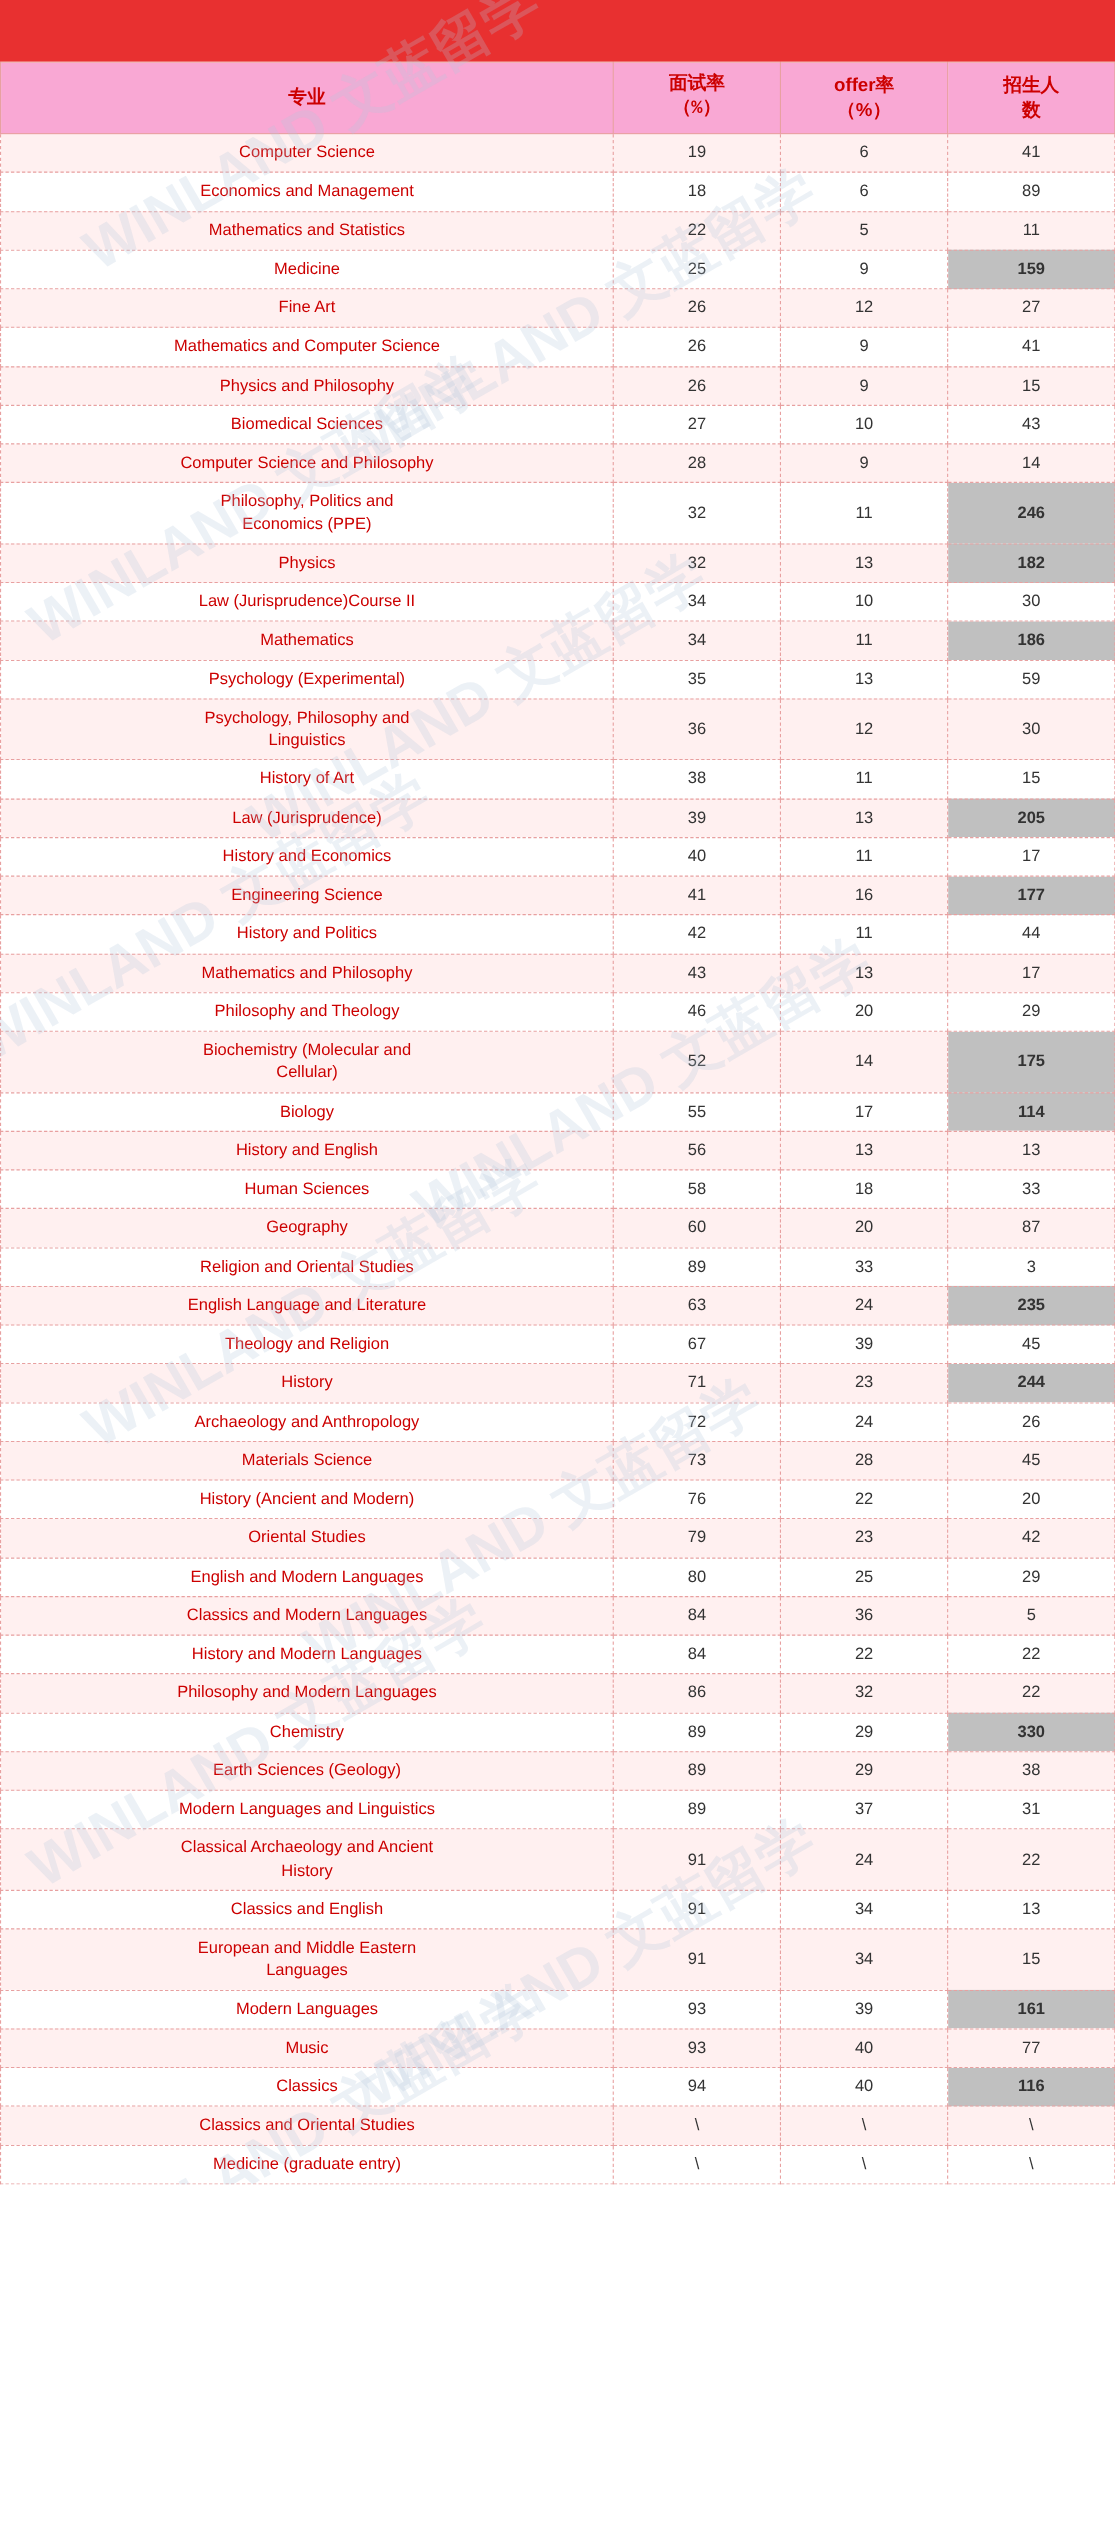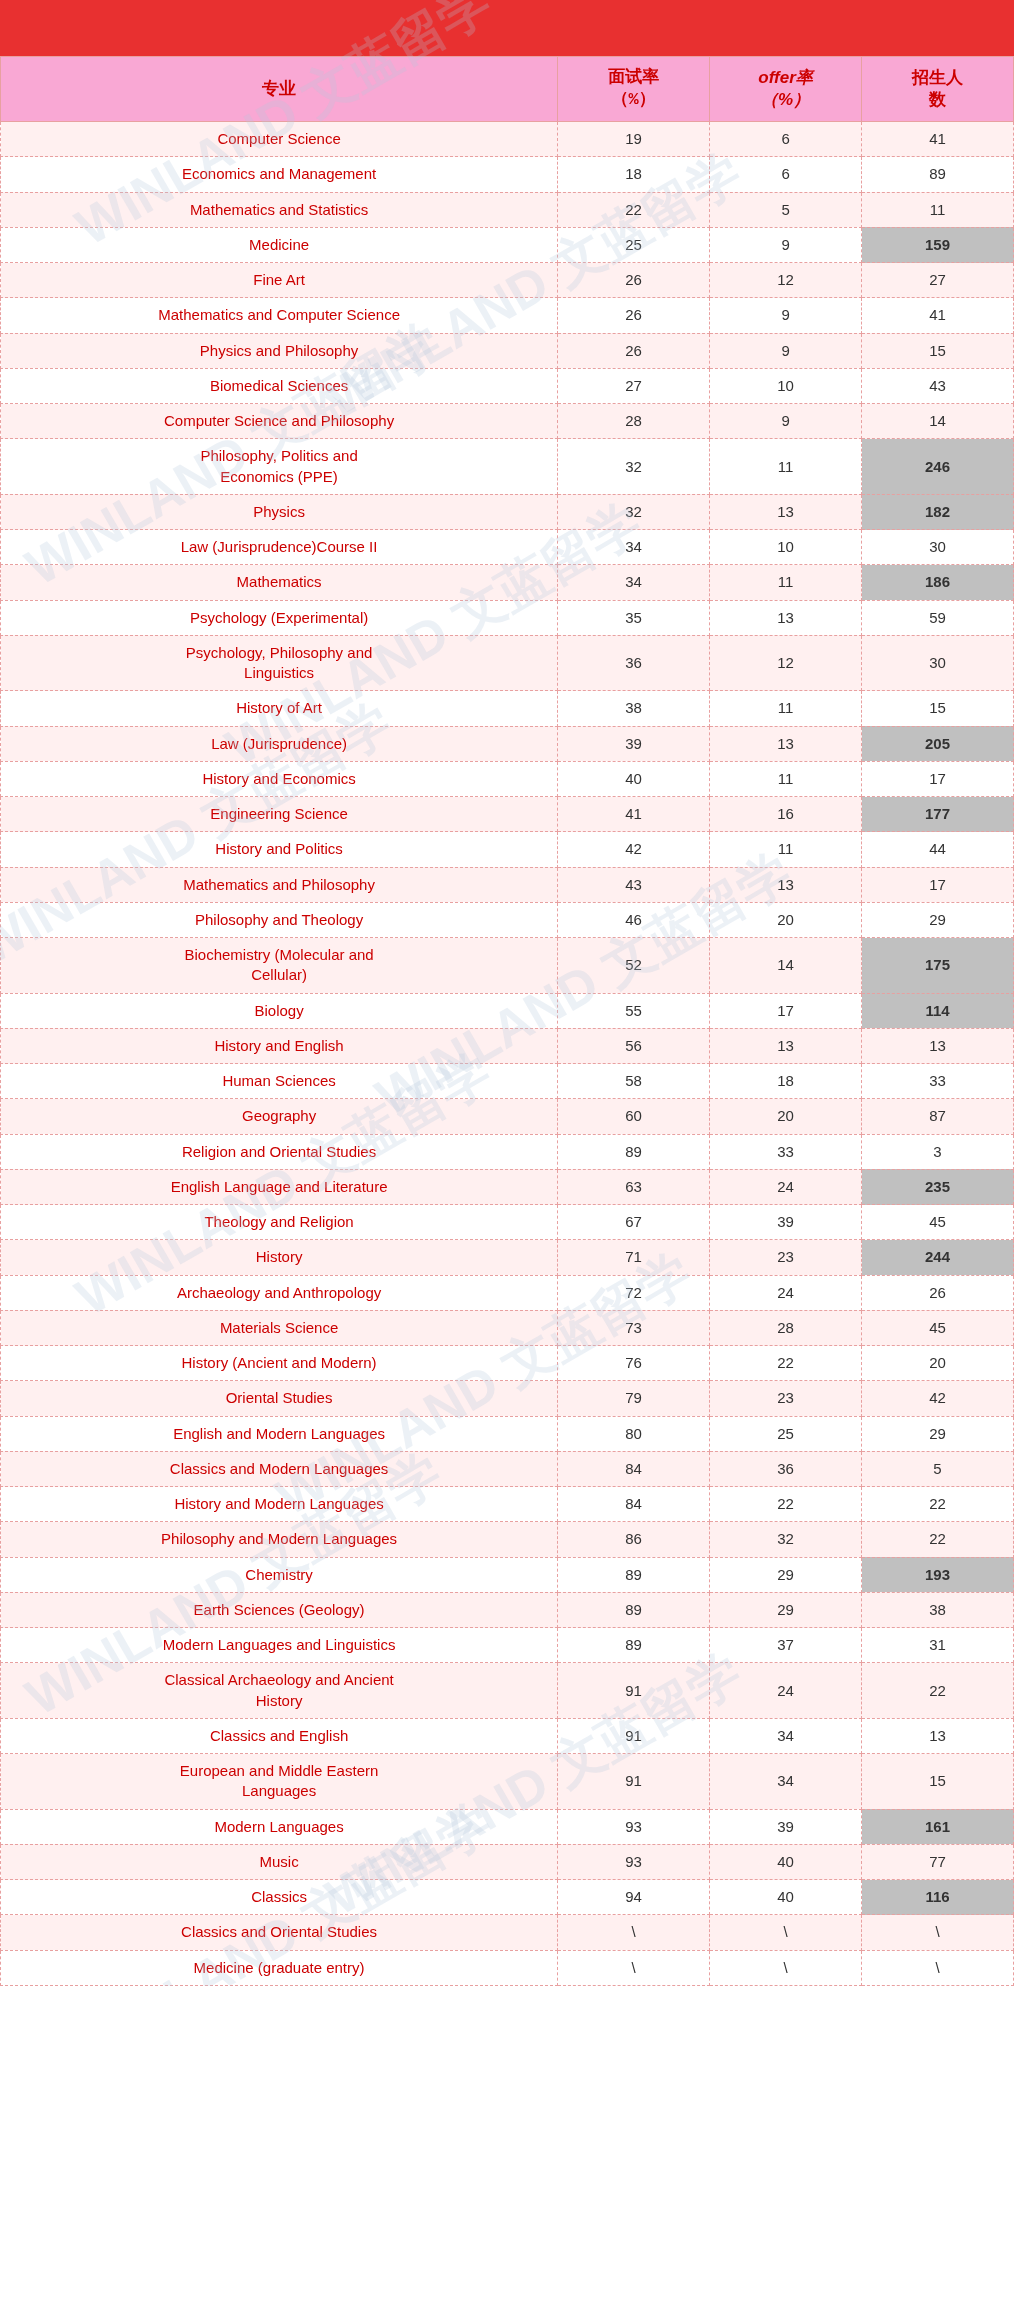--- a/index.html
+++ b/index.html
@@ -115,21 +115,21 @@
   <div class="header">
     <span class="header-title"></span>
     <span class="header-subtitle"></span>
   </div>
 
   <table>
     <thead>
       <tr>
         <th style="width:55%;">专业</th>
         <th style="width:15%;font-family:Liberation Mono, monospace;">面试率<br>（%）</th>
-        <th style="width:15%;font-style:italic;">offer率<br>（%）</th>
+        <th style="width:15%;">offer率<br>（%）</th>
         <th style="width:15%;">招生人<br>数</th>
       </tr>
     </thead>
     <tbody id="table-body">
     <tr>
           <td class="col-name">Computer Science</td>
           <td class="col-num">19</td>
           <td class="col-num">6</td>
           <td class="col-num">41</td>
         </tr>
@@ -358,21 +358,21 @@
         <tr>
           <td class="col-name">Philosophy and Modern Languages</td>
           <td class="col-num">86</td>
           <td class="col-num">32</td>
           <td class="col-num">22</td>
         </tr>
         <tr>
           <td class="col-name">Chemistry</td>
           <td class="col-num">89</td>
           <td class="col-num">29</td>
-          <td class="highlighted-num">193</td>
+          <td class="highlighted-num">330</td>
         </tr>
         <tr>
           <td class="col-name">Earth Sciences (Geology)</td>
           <td class="col-num">89</td>
           <td class="col-num">29</td>
           <td class="col-num">38</td>
         </tr>
         <tr>
           <td class="col-name">Modern Languages and Linguistics</td>
           <td class="col-num">89</td>

